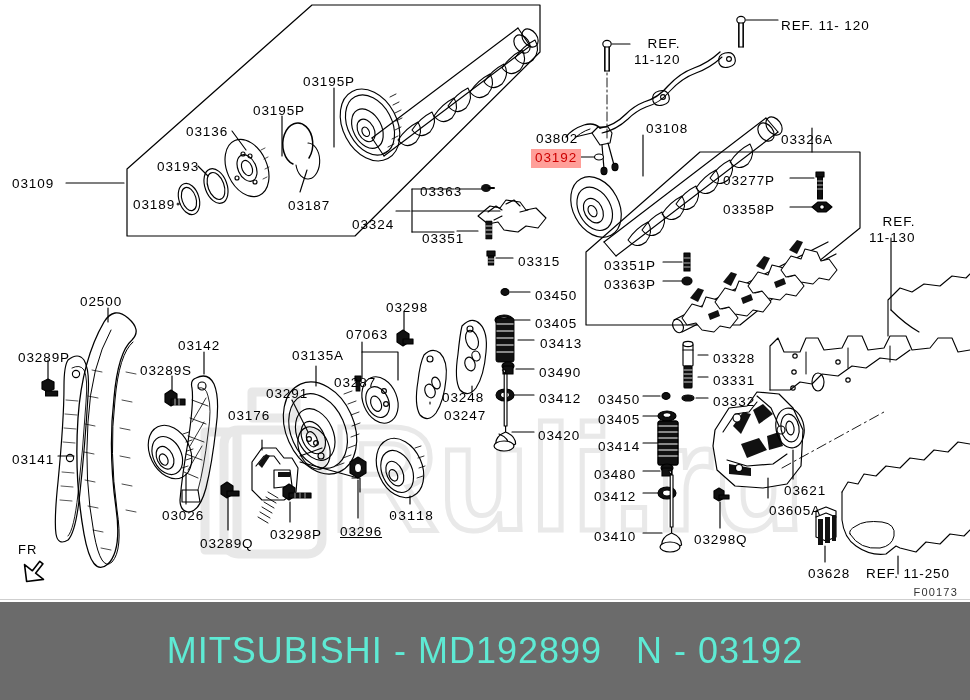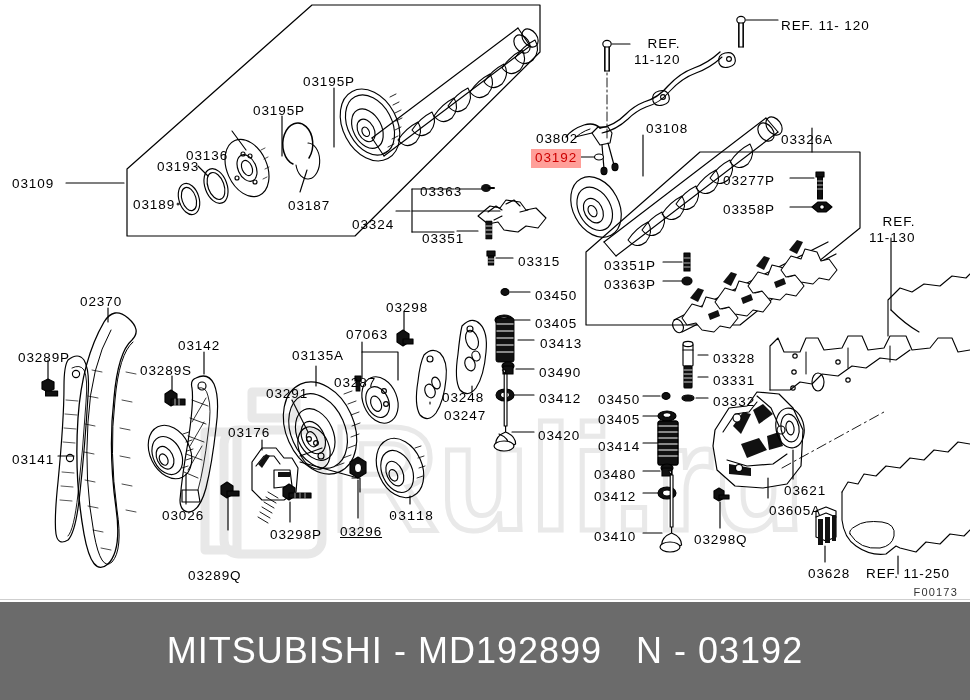--- a/index.html
+++ b/index.html
@@ -31,21 +31,21 @@
 
   
   #diagram-id{position:absolute;right:12px;top:586px;font-size:11px;
               letter-spacing:1.2px;color:#333;
               font-family:"Liberation Sans",sans-serif;}
 
   
   #footer{position:absolute;left:0;top:602px;width:970px;height:98px;
           background:#6b6b6b;display:flex;align-items:center;
           justify-content:center;}
-  #footer .ftxt{color:#ffffff;font-size:36px;letter-spacing:1px;
+  #footer .ftxt{color:#5eead4;font-size:36px;letter-spacing:1px;
                 font-family:"Liberation Sans",sans-serif;white-space:pre;}
   #footer .gap{display:inline-block;width:34px;}
   #topline{position:absolute;left:0;top:599px;width:970px;height:1px;
            background:#cfcfcf;}
 </style>
 </head>
 <body>
 
 <div id="page">
 
@@ -706,51 +706,59 @@
         <path d="M842,492 L842,520 q2,18 14,26 q14,10 30,8 l10,-8
                  L900,548 L916,552 L926,542 L940,544 L950,534 L964,536 L970,530" stroke-width="1.1"></path>
         <path d="M850,534 q10,16 30,14 q12,-2 14,-12 q2,-12 -12,-14
                  q-18,-2 -26,4 q-8,4 -6,8 z" stroke-width="1"></path>
         <path d="M898,556 L898,574"></path>
 
       </g>
     </svg>
   </div>
 
+  <div id="fr-mark">
+    <svg width="70" height="56" viewBox="0 0 70 56">
+      <text x="12" y="16" class="fr-text" font-size="13" font-family="Liberation Sans, sans-serif" fill="#000" letter-spacing="1.5">FR</text>
+      <g stroke="#000" stroke-width="1.6" fill="#fff" stroke-linejoin="round">
+        <path d="M30,22 L30,34 L40,34 L28,46 L16,34 L26,34 L26,22 Z" transform="rotate(38 28 34)"></path>
+      </g>
+    </svg>
+  </div>
 
   <div id="diagram-id">F00173</div>
 
   <div id="label-layer">
       <div class="lbl" style="left: 12px; top: 176px;">03109</div>
-      <div class="lbl" style="left: 186px; top: 124px; margin-top: 24px;">03136</div>
+      <div class="lbl" style="left: 186px; top: 124px;">03136</div>
       <div class="lbl" style="left: 157px; top: 159px;">03193</div>
       <div class="lbl" style="left: 133px; top: 197px;">03189</div>
       <div class="lbl" style="left: 288px; top: 198px;">03187</div>
       <div class="lbl" style="left: 253px; top: 103px;">03195P</div>
       <div class="lbl" style="left: 303px; top: 74px;">03195P</div>
       <div class="lbl" style="left: 420px; top: 184px;">03363</div>
       <div class="lbl" style="left: 352px; top: 217px;">03324</div>
       <div class="lbl" style="left: 422px; top: 231px;">03351</div>
       <div class="lbl" style="left: 518px; top: 254px;">03315</div>
       <div class="lbl" style="left: 536px; top: 131px;">03802</div>
       <div class="lbl" style="left: 646px; top: 121px;">03108</div>
       <div class="lbl hl" style="left: 531px; top: 149px;">03192</div>
       <div class="lbl" style="left: 781px; top: 132px;">03326A</div>
       <div class="lbl" style="left: 723px; top: 173px;">03277P</div>
       <div class="lbl" style="left: 723px; top: 202px;">03358P</div>
       <div class="lbl" style="left: 604px; top: 258px;">03351P</div>
       <div class="lbl" style="left: 604px; top: 277px;">03363P</div>
-      <div class="lbl" style="left: 80px; top: 294px;">02370</div>
+      <div class="lbl" style="left: 80px; top: 294px;">02500</div>
       <div class="lbl" style="left: 18px; top: 350px;">03289P</div>
       <div class="lbl" style="left: 12px; top: 452px;">03141</div>
       <div class="lbl" style="left: 140px; top: 363px;">03289S</div>
       <div class="lbl" style="left: 178px; top: 338px;">03142</div>
       <div class="lbl" style="left: 162px; top: 508px;">03026</div>
-      <div class="lbl" style="left: 188px; top: 536px; margin-top: 32px;">03289Q</div>
-      <div class="lbl" style="left: 228px; top: 425px;">03176</div>
+      <div class="lbl" style="left: 200px; top: 536px;">03289Q</div>
+      <div class="lbl" style="left: 228px; top: 408px;">03176</div>
       <div class="lbl" style="left: 262px; top: 527px; margin-left: 8px;">03298P</div>
       <div class="lbl" style="left: 266px; top: 386px;">03291</div>
       <div class="lbl" style="left: 340px; top: 524px; text-decoration: underline;">03296</div>
       <div class="lbl" style="left: 389px; top: 509px; font-family: Liberation Mono, monospace;">03118</div>
       <div class="lbl" style="left: 292px; top: 348px;">03135A</div>
       <div class="lbl" style="left: 346px; top: 327px;">07063</div>
       <div class="lbl" style="left: 334px; top: 375px;">03287</div>
       <div class="lbl" style="left: 386px; top: 300px;">03298</div>
       <div class="lbl" style="left: 412px; top: 408px; margin-left: 32px;">03247</div>
       <div class="lbl" style="left: 442px; top: 390px;">03248</div>

